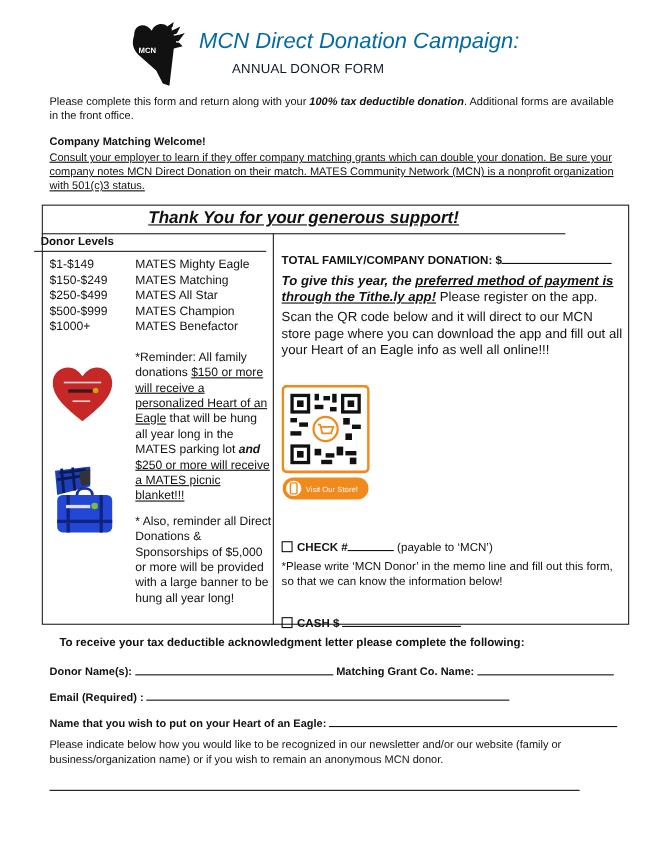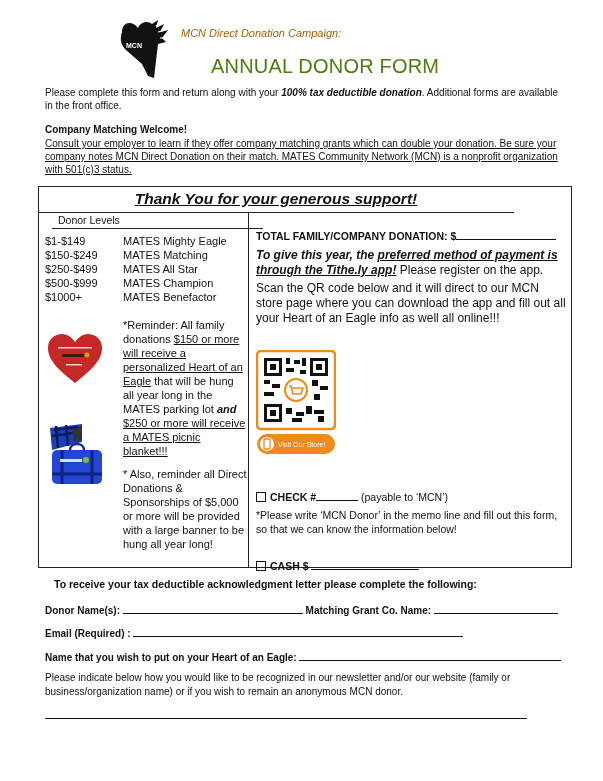--- a/index.html
+++ b/index.html
@@ -1,32 +1,32 @@
 <!DOCTYPE html>
 <html><head>
 <meta charset="utf-8">
 <style>
   html, body { margin: 0; padding: 0; background: #ffffff; }
   body { width: 603px; height: 781px; position: relative; overflow: hidden;
          font-family: "Liberation Sans", sans-serif; color: #111; }
   .abs { position: absolute; }
   .logo { left: 118px; top: 18px; width: 52px; height: 62px; }
-  .title1 { left: 181px; top: 27px; font-size: 11px; font-style: italic; color: #a16207; white-space: nowrap; }
-  .title2 { left: 211px; top: 55px; font-size: 20px; color: #4d7c0f; white-space: nowrap; letter-spacing: 0.2px; }
+  .title1 { left: 181px; top: 27px; font-size: 20px; font-style: italic; color: #0369a1; white-space: nowrap; }
+  .title2 { left: 211px; top: 55px; font-size: 12px; color: #0f172a; white-space: nowrap; letter-spacing: 0.2px; }
   .intro { left: 45px; top: 86px; width: 520px; font-size: 10px; line-height: 13px; }
   .intro b i { font-weight: bold; font-style: italic; }
   .cm-title { left: 45px; top: 124px; font-size: 10px; font-weight: bold; }
   .cm-body { left: 45px; top: 137px; width: 525px; font-size: 10px; line-height: 13px; text-decoration: underline; }
 
   .box { left: 38px; top: 186px; width: 534px; height: 382px; border: 1px solid #222; box-sizing: border-box; }
   .box-head { left: 38px; top: 186px; width: 476px; height: 27px; border-bottom: 1px solid #222; box-sizing: border-box;
               text-align: center; font-size: 15.5px; font-weight: bold; font-style: italic; text-decoration: underline; line-height: 26px; }
   .vdiv { left: 248px; top: 212px; width: 1px; height: 356px; background: #222; }
-  .dl-head { left: 52px; top: 212px; width: 211px; height: 17px; border-bottom: 1px solid #222; box-sizing: border-box;
-             font-size: 10.5px; font-weight: normal; padding-left: 6px; line-height: 17px; }
+  .dl-head { left: 31px; top: 212px; width: 211px; height: 17px; border-bottom: 1px solid #222; box-sizing: border-box;
+             font-size: 10.5px; font-weight: bold; padding-left: 6px; line-height: 17px; }
   .levels { left: 45px; top: 234px; font-size: 11px; line-height: 14px; }
   .levels .row { display: flex; }
   .levels .amt { width: 78px; }
   .reminder { left: 123px; top: 318px; width: 124px; font-size: 11px; line-height: 14px; }
   .reminder u { text-decoration: underline; }
   .reminder2 { left: 123px; top: 467px; width: 124px; font-size: 11px; line-height: 14px; }
   .heart { left: 46px; top: 333px; width: 58px; height: 52px; }
   .blanket { left: 48px; top: 424px; width: 56px; height: 64px; }
 
   .total { left: 256px; top: 228px; font-size: 10.5px; font-weight: bold; white-space: nowrap; }

